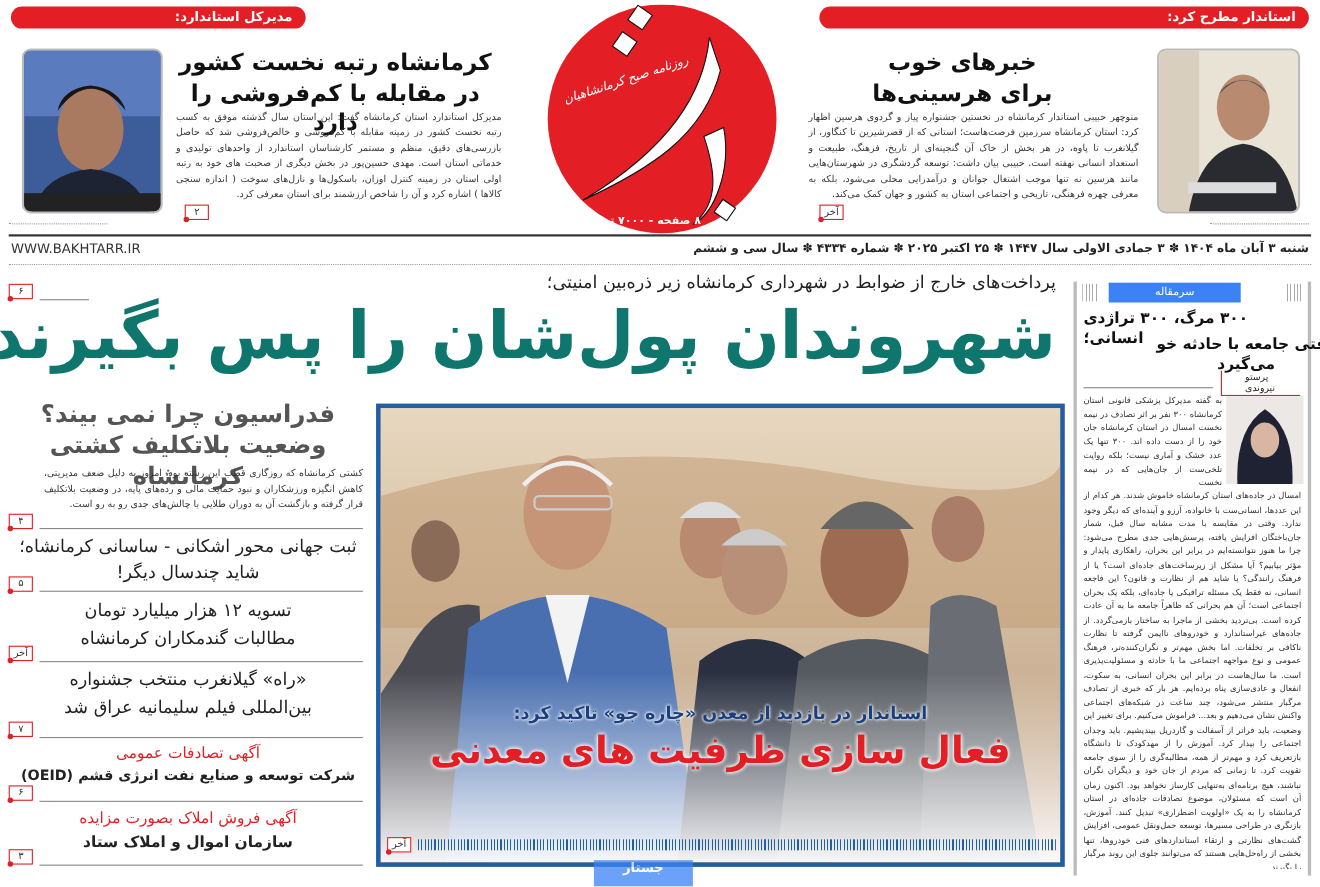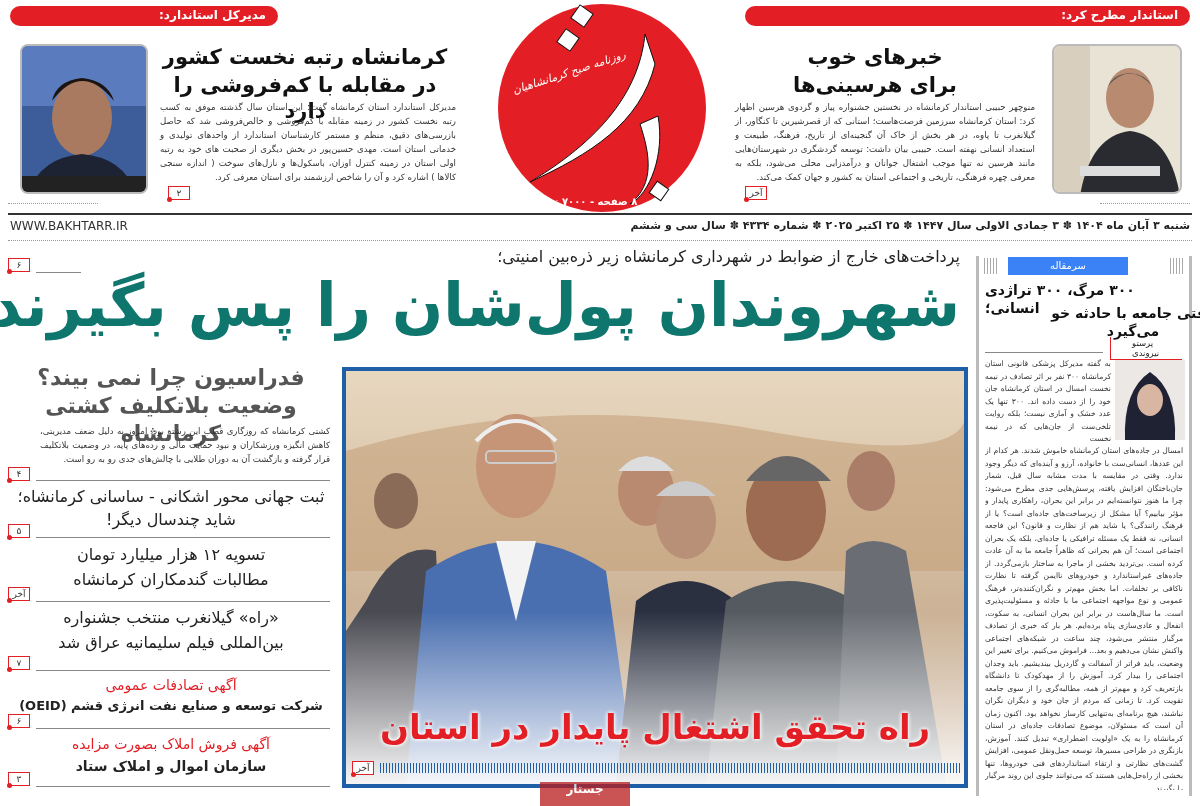--- a/index.html
+++ b/index.html
@@ -108,25 +108,26 @@
     <ellipse cx="340" cy="150" rx="30" ry="38" fill="#b88f77"></ellipse>
     <path d="M310 125 Q340 95 370 125" fill="#ccc"></path>
     <path d="M270 413 L290 230 Q340 190 390 230 L410 413Z" fill="#2a3040"></path>
     <ellipse cx="440" cy="140" rx="40" ry="50" fill="#9c6b52"></ellipse>
     <path d="M400 110 Q440 60 485 110" fill="#666"></path>
     <path d="M360 413 L380 230 Q440 190 510 230 L540 413Z" fill="#555a60"></path>
     <ellipse cx="525" cy="110" rx="24" ry="30" fill="#a97d67"></ellipse>
     <path d="M490 413 L500 180 Q525 160 560 180 L600 413Z" fill="#6a6e74"></path>
     <rect x="0" y="240" width="618" height="173" fill="url(#fade)"></rect>
   </svg>
-  <div class="abs" style="left:0;top:336px;width:618px;text-align:center;font-size:34px;font-weight:900;color:#e31e24;text-shadow:0 0 4px #fff,0 0 4px #fff">راه تحقق اشتغال پایدار در استان</div>
+  <div class="abs" style="left:0;top:268px;width:618px;text-align:center;font-size:16px;font-weight:bold;color:#1b3f7d;text-shadow:0 0 3px #fff,0 0 3px #fff">استاندار در بازدید از معدن «چاره جو» تاکید کرد:</div>
+  <div class="abs" style="left:0;top:292px;width:618px;text-align:center;font-size:34px;font-weight:900;color:#e31e24;text-shadow:0 0 4px #fff,0 0 4px #fff">فعال سازی ظرفیت های معدنی</div>
   <div class="abs" style="left:34px;top:392px;width:580px;height:10px;background:repeating-linear-gradient(90deg,#1e5fa8 0 1px,transparent 1px 3px)"></div>
   <div class="pagebox" style="left:6px;top:390px">آخر</div>
 </div>
-<div class="abs" style="left:540px;top:782px;width:90px;height:24px;background:#b91c1c;opacity:.75">
+<div class="abs" style="left:540px;top:782px;width:90px;height:24px;background:#3b82f6;opacity:.75">
   <span style="color:#fff;font-size:12px;font-weight:bold;display:block;text-align:center">جستار</span>
 </div>
 
 <div class="side-item h-black" style="top:364px;font-size:22px;font-weight:bold;color:#555">فدراسیون چرا نمی بیند؟</div>
 <div class="side-item h-black" style="top:392px;font-size:22px;font-weight:bold;color:#555">وضعیت بلاتکلیف کشتی کرمانشاه</div>
 <div class="abs body-txt" style="left:40px;top:424px;width:290px;font-size:8.6px;line-height:14px">کشتی کرمانشاه که روزگاری قطب این رشته بود، امروز به دلیل ضعف مدیریتی، کاهش انگیزه ورزشکاران و نبود حمایت مالی و رده‌های پایه، در وضعیت بلاتکلیف قرار گرفته و بازگشت آن به دوران طلایی با چالش‌های جدی رو به رو است.</div>
 <div class="pagebox" style="left:8px;top:467px">۴</div>
 <div class="rule" style="left:36px;top:480px;width:294px"></div>
 
 <div class="side-item" style="top:487px;font-size:16px">ثبت جهانی محور اشکانی - ساسانی کرمانشاه؛</div>

